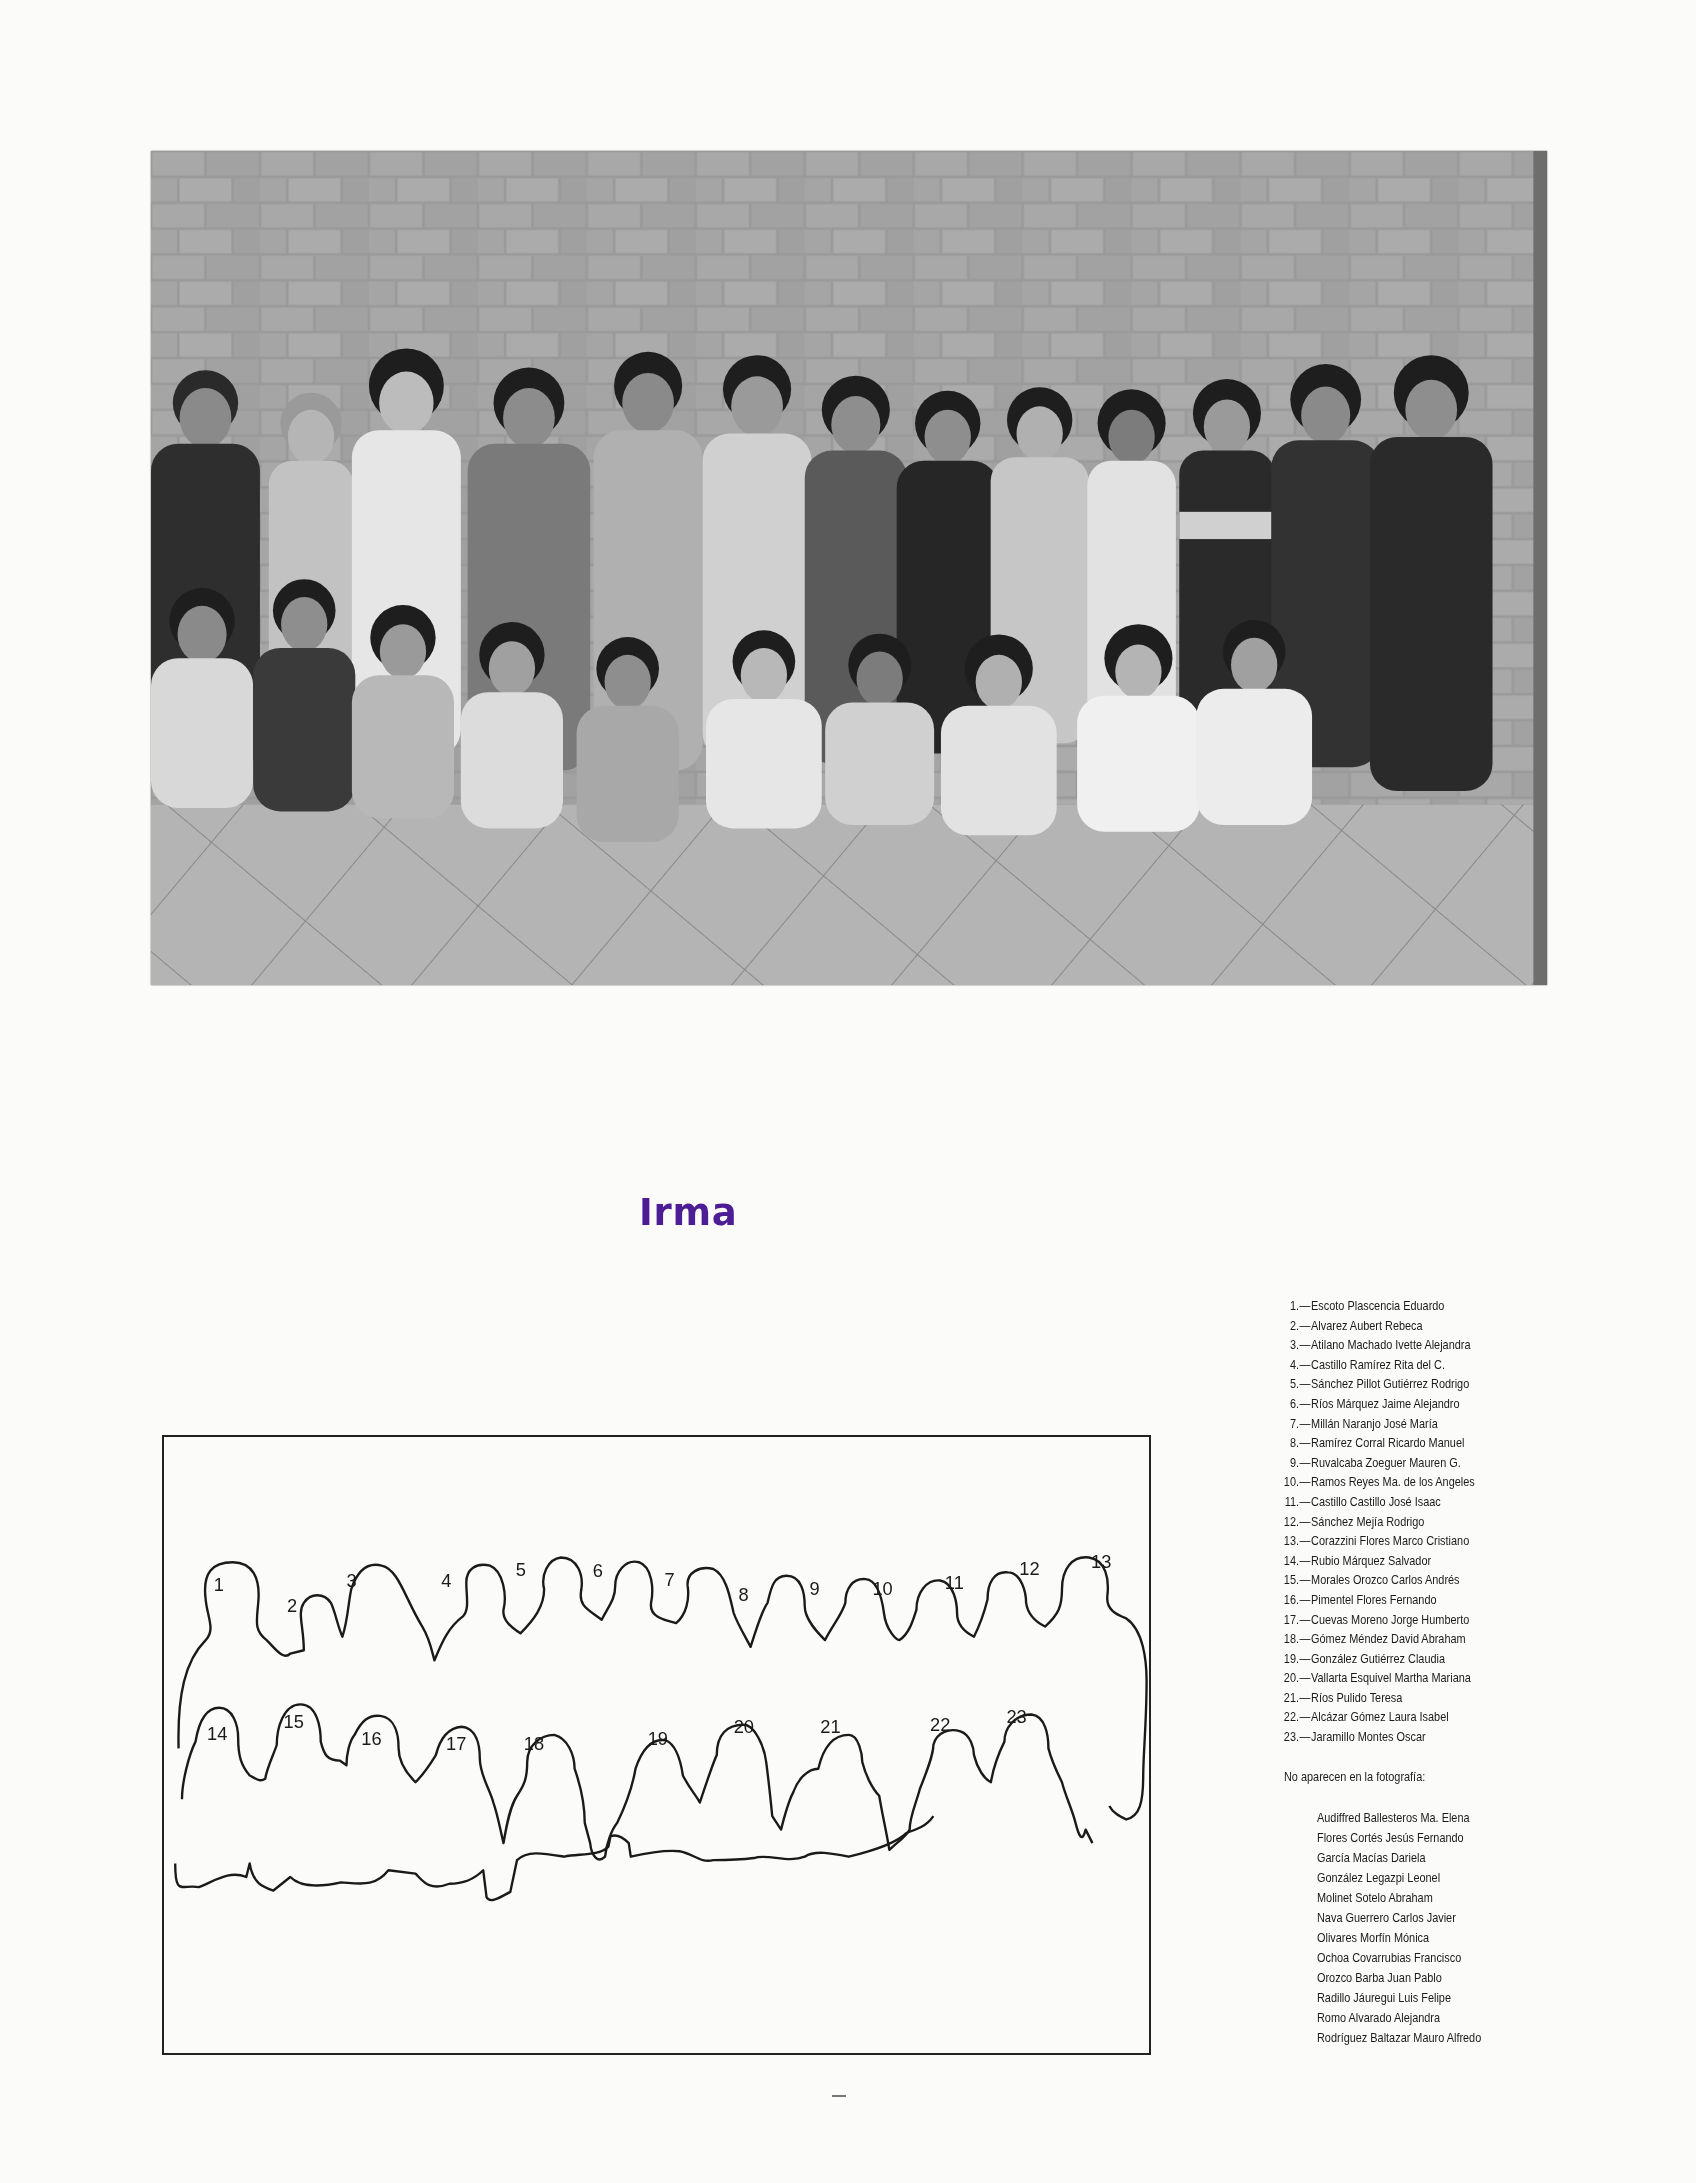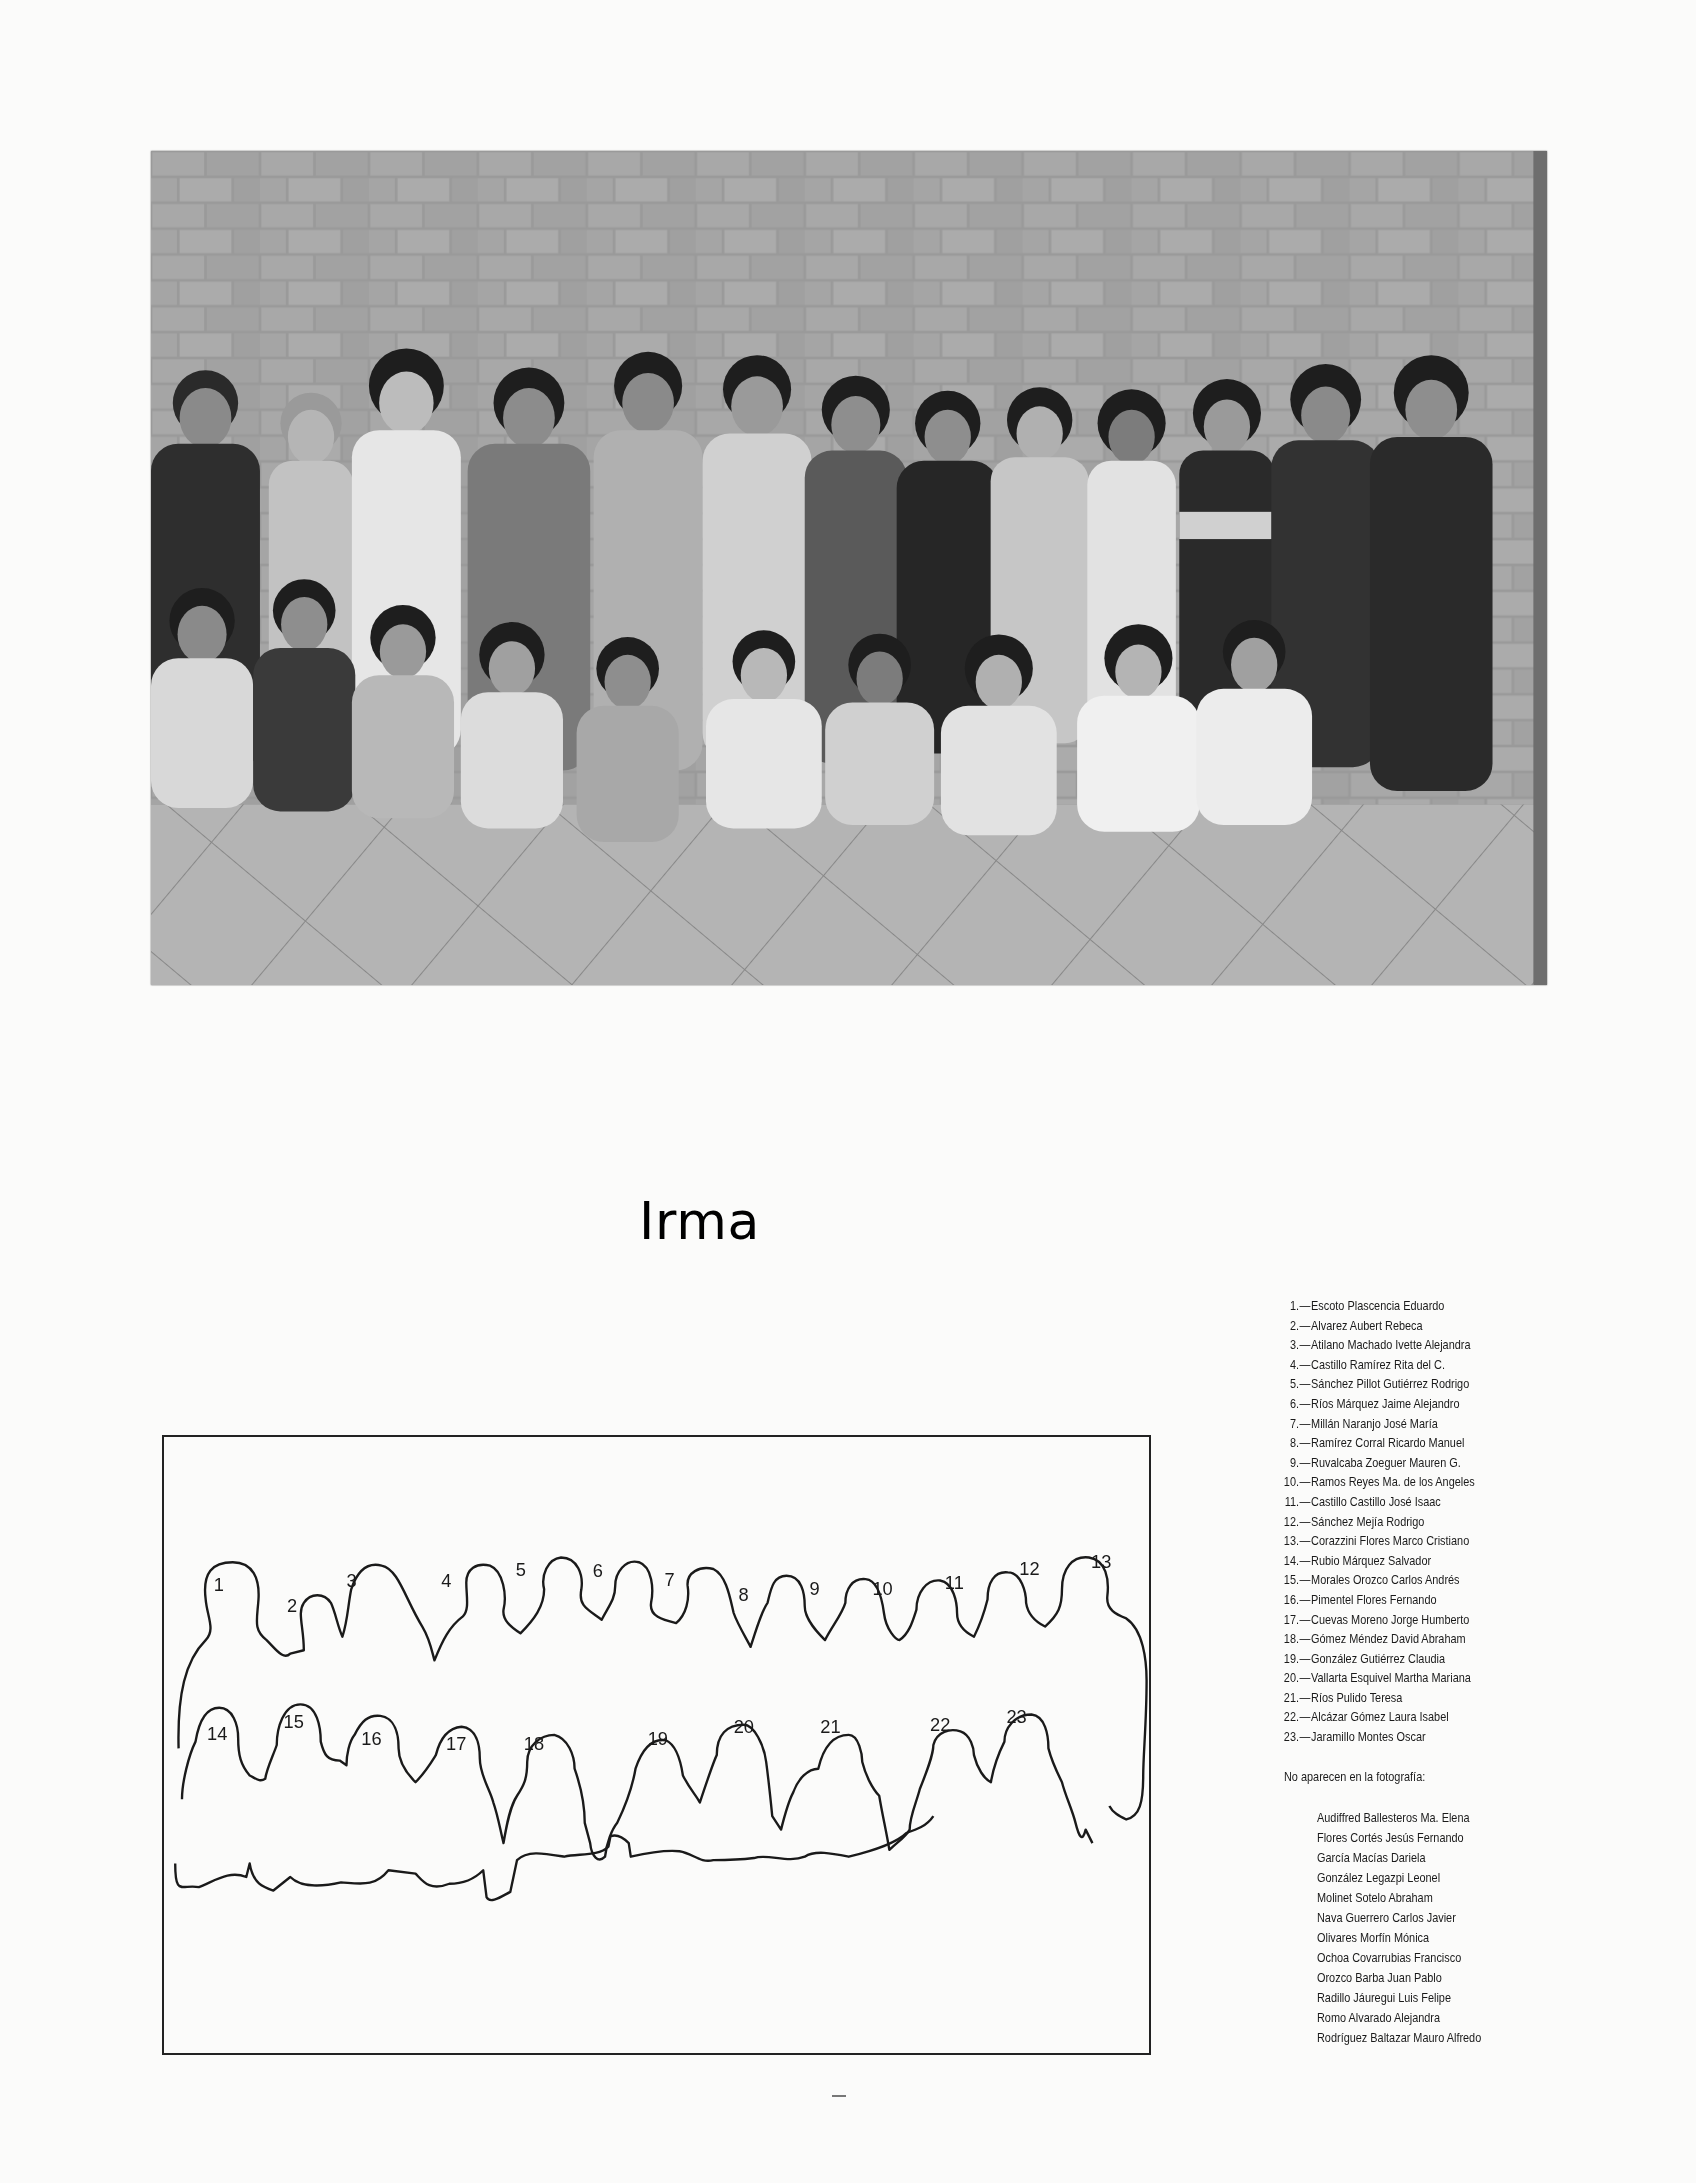--- a/index.html
+++ b/index.html
@@ -17,24 +17,24 @@
     width: 1396px; height: 834px;
     background: #8d8d8d;
     overflow: hidden;
     box-shadow: 0 0 1.4px #555;
   }
   .photo svg { display: block; width: 100%; height: 100%; }
   .title {
     position: absolute;
     left: 639px; top: 1191px;
     font-family: "DejaVu Sans", sans-serif;
-    font-weight: 400;
-    font-size: 52px;
+    font-weight: 700;
+    font-size: 37px;
     letter-spacing: 0.7px;
-    color: #000000;
+    color: #4c1d95;
   }
   .key-frame {
     position: absolute;
     left: 162px; top: 1435px;
     width: 989px; height: 620px;
     border: 2px solid #222;
     box-sizing: border-box;
   }
   .key-frame svg { position: absolute; left: 0; top: 0; width: 100%; height: 100%; }
   .key-num {

